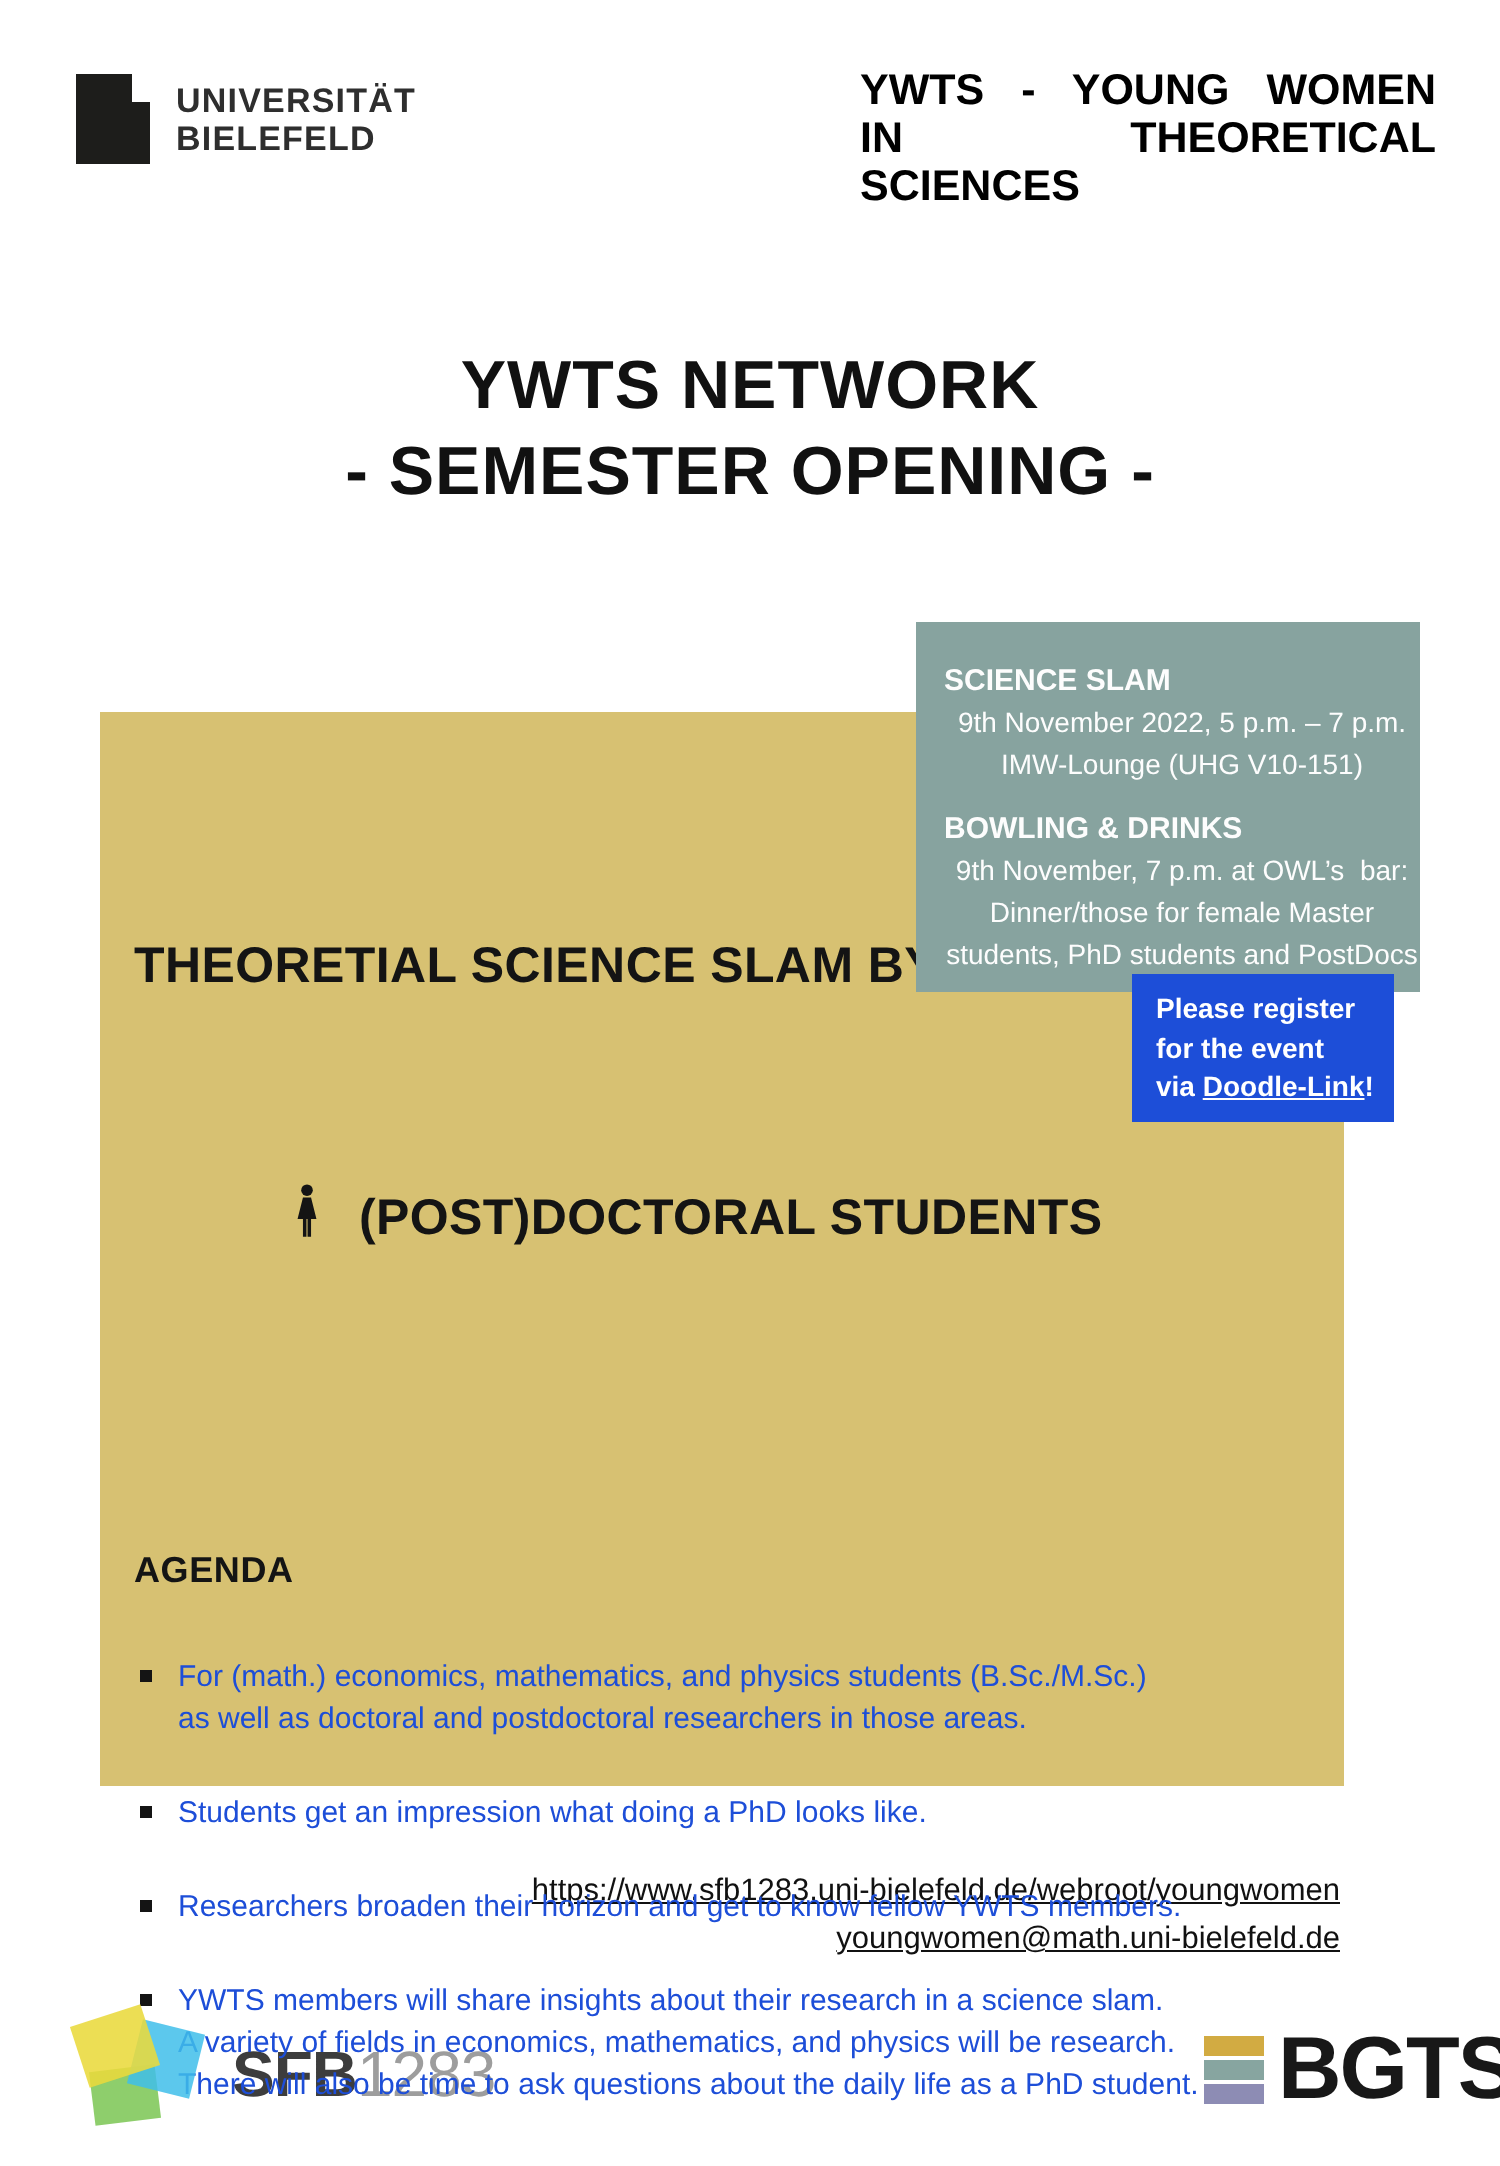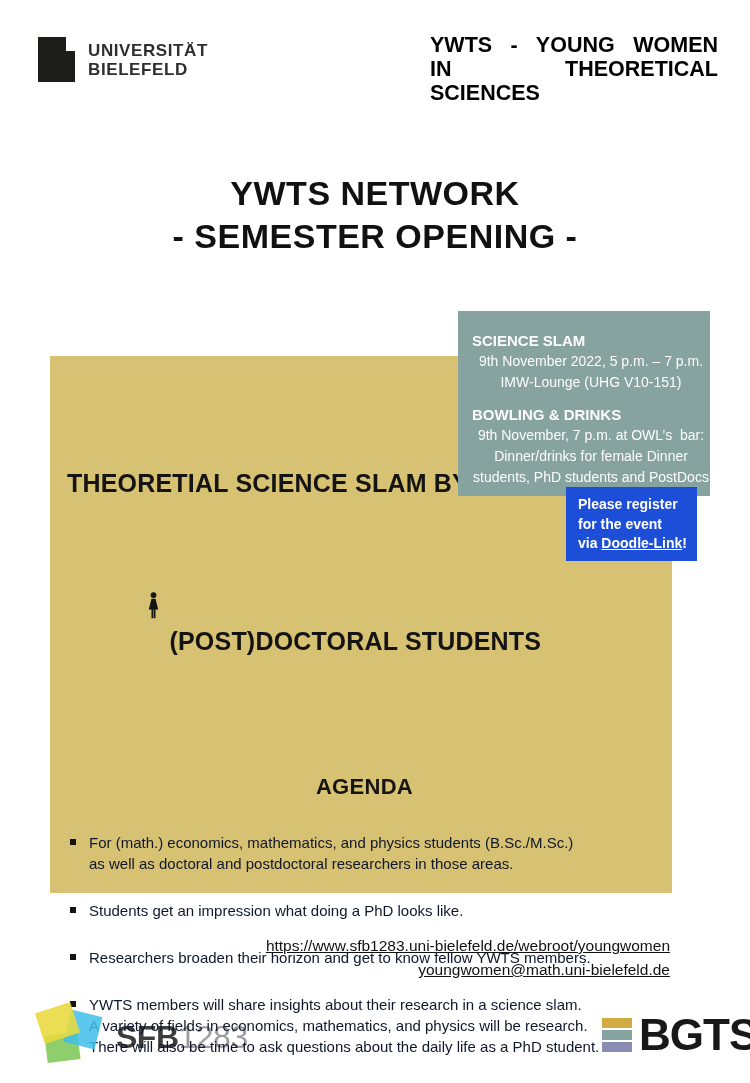--- a/index.html
+++ b/index.html
@@ -46,33 +46,33 @@
   .tan-box {
     position: absolute; left: 50px; top: 356px;
     width: 622px; height: 537px;
     background: #d7c172; z-index: 1;
     padding: 50px 10px 0 17px;
   }
   .tan-heading {
     font-size: 25px; font-weight: 700; color: #141414;
     line-height: 31px; letter-spacing: 0.2px; white-space: pre;
   }
-  .tan-heading-line2 { display: flex; align-items: flex-end; gap: 8px; padding-left: 8px; }
+  .tan-heading-line2 { display: flex; align-items: center; gap: 18px; padding-left: 8px; }
   .female-icon { flex: 0 0 auto; display: inline-block; }
   .agenda-heading {
     margin-top: 55px;
-    font-size: 22px; font-weight: 700; color: #141414; letter-spacing: 0.3px; text-align: center;
+    font-size: 18px; font-weight: 700; color: #141414; letter-spacing: 0.3px;
   }
   .agenda-list { margin-top: 32px; }
   .bullet-row { display: flex; margin-bottom: 26px; }
   .bullet-marker {
     flex: 0 0 auto; width: 6px; height: 6px; background: #141414;
     margin: 7px 13px 0 3px;
   }
-  .bullet-lines { font-size: 15px; color: #0f172a; line-height: 21px; }
+  .bullet-lines { font-size: 15px; color: #1d4ed8; line-height: 21px; }
   .bullet-lines div { white-space: pre; }
 
   
   .teal-box {
     position: absolute; left: 458px; top: 311px;
     width: 252px; height: 185px;
     background: #87a39f; z-index: 2;
     padding: 19px 0 0 14px;
     color: #fdfdfd; font-size: 14px; line-height: 21px;
   }
@@ -190,21 +190,21 @@
       </div>
   </div>
 
   <div class="teal-box">
     <div class="h">SCIENCE SLAM</div>
     <div class="line">9th November 2022, 5 p.m. – 7 p.m.</div>
     <div class="line">IMW-Lounge (UHG V10-151)</div>
     <div class="teal-gap"></div>
     <div class="h">BOWLING &amp; DRINKS</div>
     <div class="line">9th November, 7 p.m. at OWL’s  bar:</div>
-    <div class="line">Dinner/drinks for female Dinner</div>
+    <div class="line">Dinner/those for female Master</div>
     <div class="line">students, PhD students and PostDocs</div>
   </div>
 
   <div class="purple-box">
     <div class="line">Please register</div>
     <div class="line">for the event</div>
     <div class="line"><span>via </span><span class="doodle-link">Doodle-Link</span><span>!</span></div>
   </div>
 
   <div class="footer-links">

